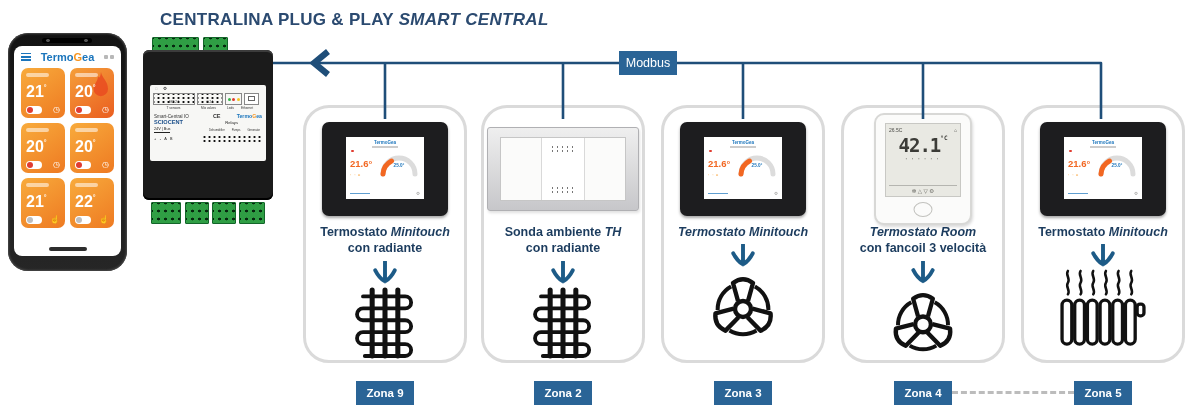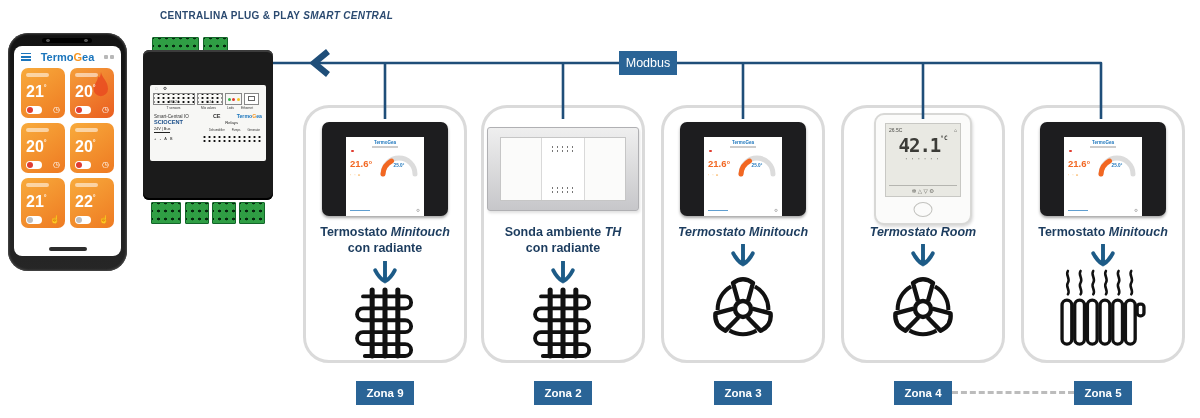--- a/index.html
+++ b/index.html
@@ -1,19 +1,19 @@
 <!DOCTYPE html>
 <html><head>
 <meta charset="utf-8">
 <style>
   html,body{margin:0;padding:0;background:#fff;}
   #stage{position:relative;width:1200px;height:418px;background:#fff;overflow:hidden;
          font-family:"Liberation Sans",sans-serif;}
   
-  .title{position:absolute;left:160px;top:10px;font-size:10px;font-weight:700;
+  .title{position:absolute;left:160px;top:10px;font-size:17px;font-weight:700;
          color:#2b4a70;letter-spacing:.3px;}
   .title .it{font-style:italic;}
   
   #bus-svg{position:absolute;left:0;top:0;z-index:3;pointer-events:none;}
   .modbus-box{position:absolute;left:619px;top:51px;width:58px;height:24px;background:#2a6496;
       color:#fff;font-size:12.5px;display:flex;align-items:center;justify-content:center;z-index:6;}
   
   .card{position:absolute;top:105px;width:164px;height:258px;background:#fff;
         border:3px solid #dadada;border-radius:26px;z-index:1;box-sizing:border-box;
         display:flex;flex-direction:column;align-items:center;}
@@ -95,21 +95,21 @@
   .fr5{display:flex;justify-content:space-between;align-items:center;margin:2px 4px 0;}
   .bus{font-size:3.8px;border-bottom:0.5px solid #222;padding-bottom:.5px;}
   .rg{display:flex;gap:7px;font-size:2.8px;color:#333;margin-right:2px;}
   .fr6{display:flex;justify-content:space-between;align-items:center;margin:2px 4px 0;}
   .pins{font-size:3.8px;letter-spacing:1.2px;}
   .microdots{background-image:radial-gradient(circle,#111 1px,transparent 1.2px);background-size:5px 4px;height:8px;}
   .dots-r{width:60px;}
   
   .dev-minitouch{width:126px;height:94px;background:#1d1d1f;border-radius:7px;position:relative;
         box-shadow:0 2px 3px rgba(0,0,0,.35);}
-  .mt-screen{position:absolute;left:24px;top:15px;width:78px;height:79px;background:#fff;
+  .mt-screen{position:absolute;left:24px;top:15px;width:78px;height:62px;background:#fff;
         padding:3px 4px;box-sizing:border-box;}
   .mt-brand{text-align:center;font-size:4.5px;font-weight:700;color:#1b75bc;}
   .mt-sub{width:26px;height:1.5px;background:#ccc;margin:1px auto 2px;}
   .mt-main{display:flex;justify-content:space-between;}
   .mt-dot{display:block;width:2.5px;height:2.5px;background:#e03c31;border-radius:50%;margin:0 0 1px 1px;}
   .mt-temp{font-size:9.5px;font-weight:700;color:#f26722;}
   .mt-iconsrow{margin-top:2px;font-size:3.5px;color:#f7941e;letter-spacing:1px;}
   .mt-gauge{position:relative;width:42px;height:28px;}
   .mt-set{position:absolute;left:0;right:0;top:13px;text-align:center;font-size:4.6px;font-weight:700;color:#1b75bc;}
   .mt-foot{position:absolute;bottom:3px;left:4px;right:4px;display:flex;justify-content:space-between;align-items:center;}
@@ -390,20 +390,21 @@
           </div>
           <div class="rm-big"><span>42.1</span><span class="rm-unit">°C</span></div>
           <div class="rm-seg">▪ ▪ ▪ ▪ ▪ ▪</div>
           <div class="rm-btns">✻ △ ▽ ⚙</div>
         </div>
         <div class="rm-home"></div>
       </div>
     </div>
     <div class="card-label">
       <div><span class="l1a"></span><span class="l1b">Termostato Room</span></div>
+      <div>con fancoil 3 velocità</div>
     </div>
     <svg class="down-arrow" width="26" height="24" viewBox="0 0 24 22">
       <path d="M12,0.5 V18.5 M3,8.5 Q6.5,15.5 12,18.8 Q17.5,15.5 21,8.5" stroke="#1d5b87" stroke-width="3.6" fill="none" stroke-linecap="round" stroke-linejoin="round"></path>
     </svg>
     <svg class="card-icon" width="66" height="76" viewBox="0 0 64 76">
       <g stroke="#111" stroke-width="4.4" fill="none" stroke-linejoin="round">
         <circle cx="32" cy="40" r="8"></circle>
         <path d="M27,32 L22,14 Q32,6.5 42,14 L37,32"></path>
         <path d="M27,32 L22,14 Q32,6.5 42,14 L37,32" transform="rotate(120 32 40)"></path>
         <path d="M27,32 L22,14 Q32,6.5 42,14 L37,32" transform="rotate(240 32 40)"></path>

